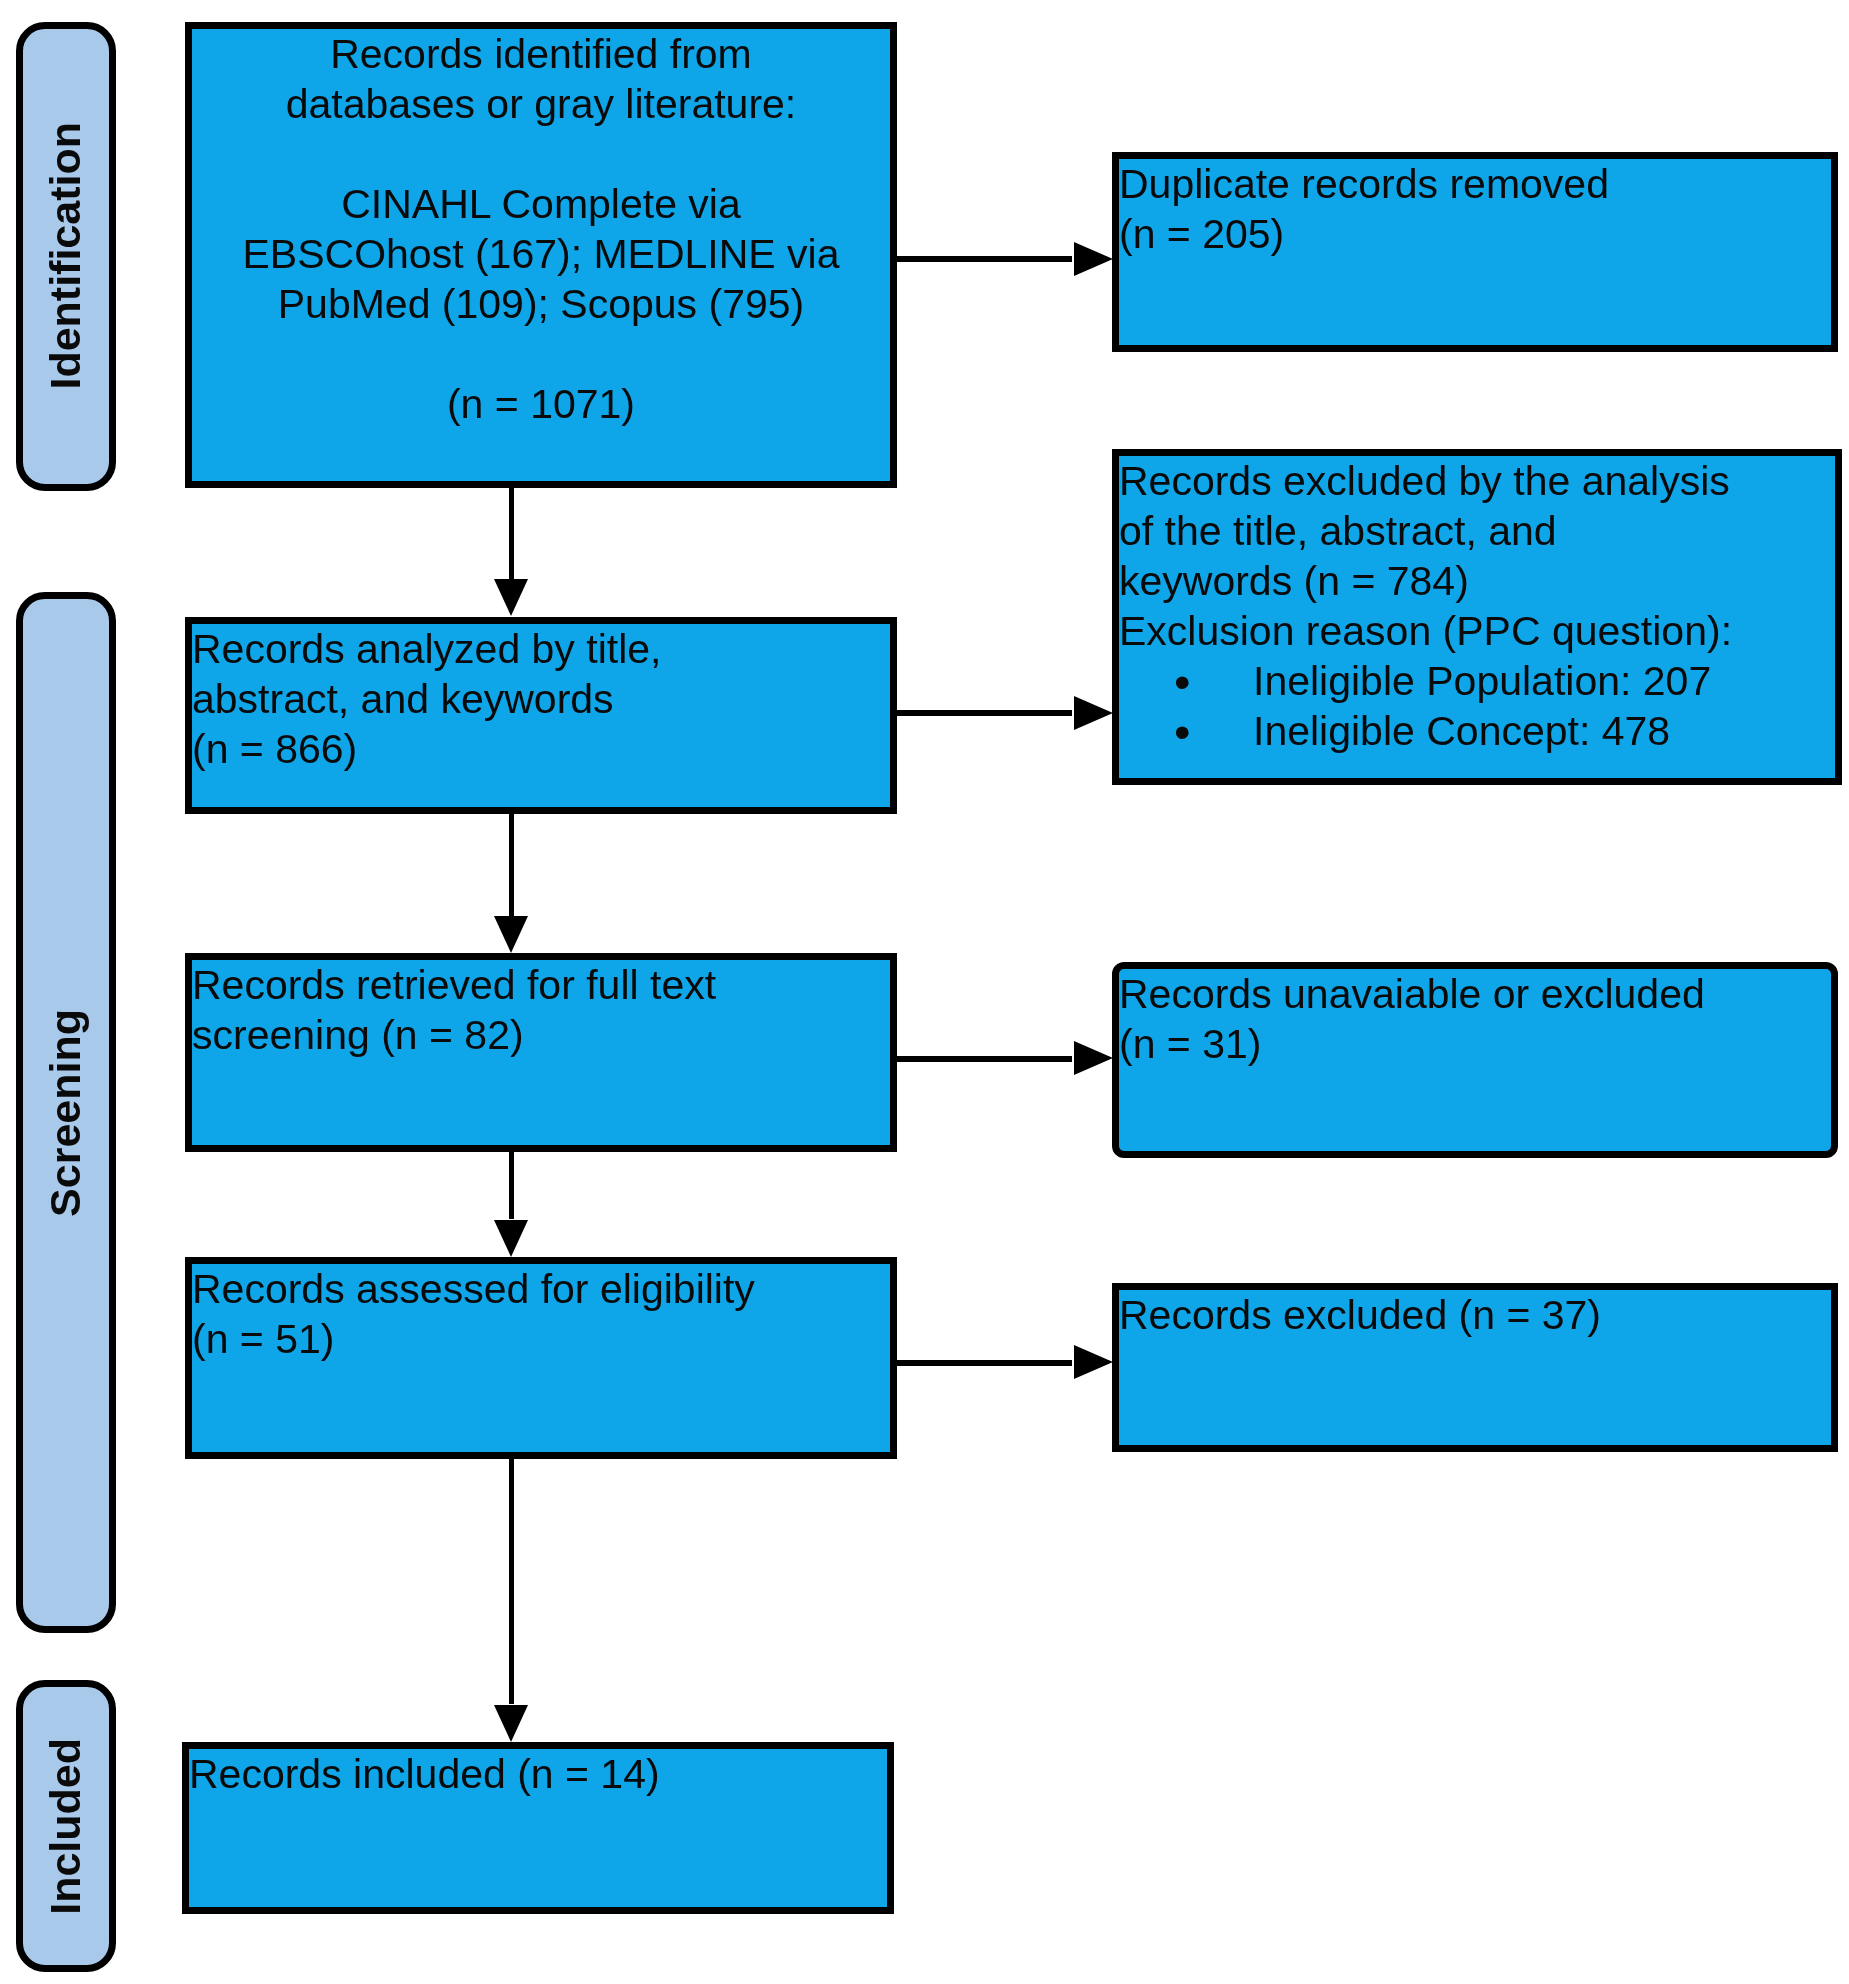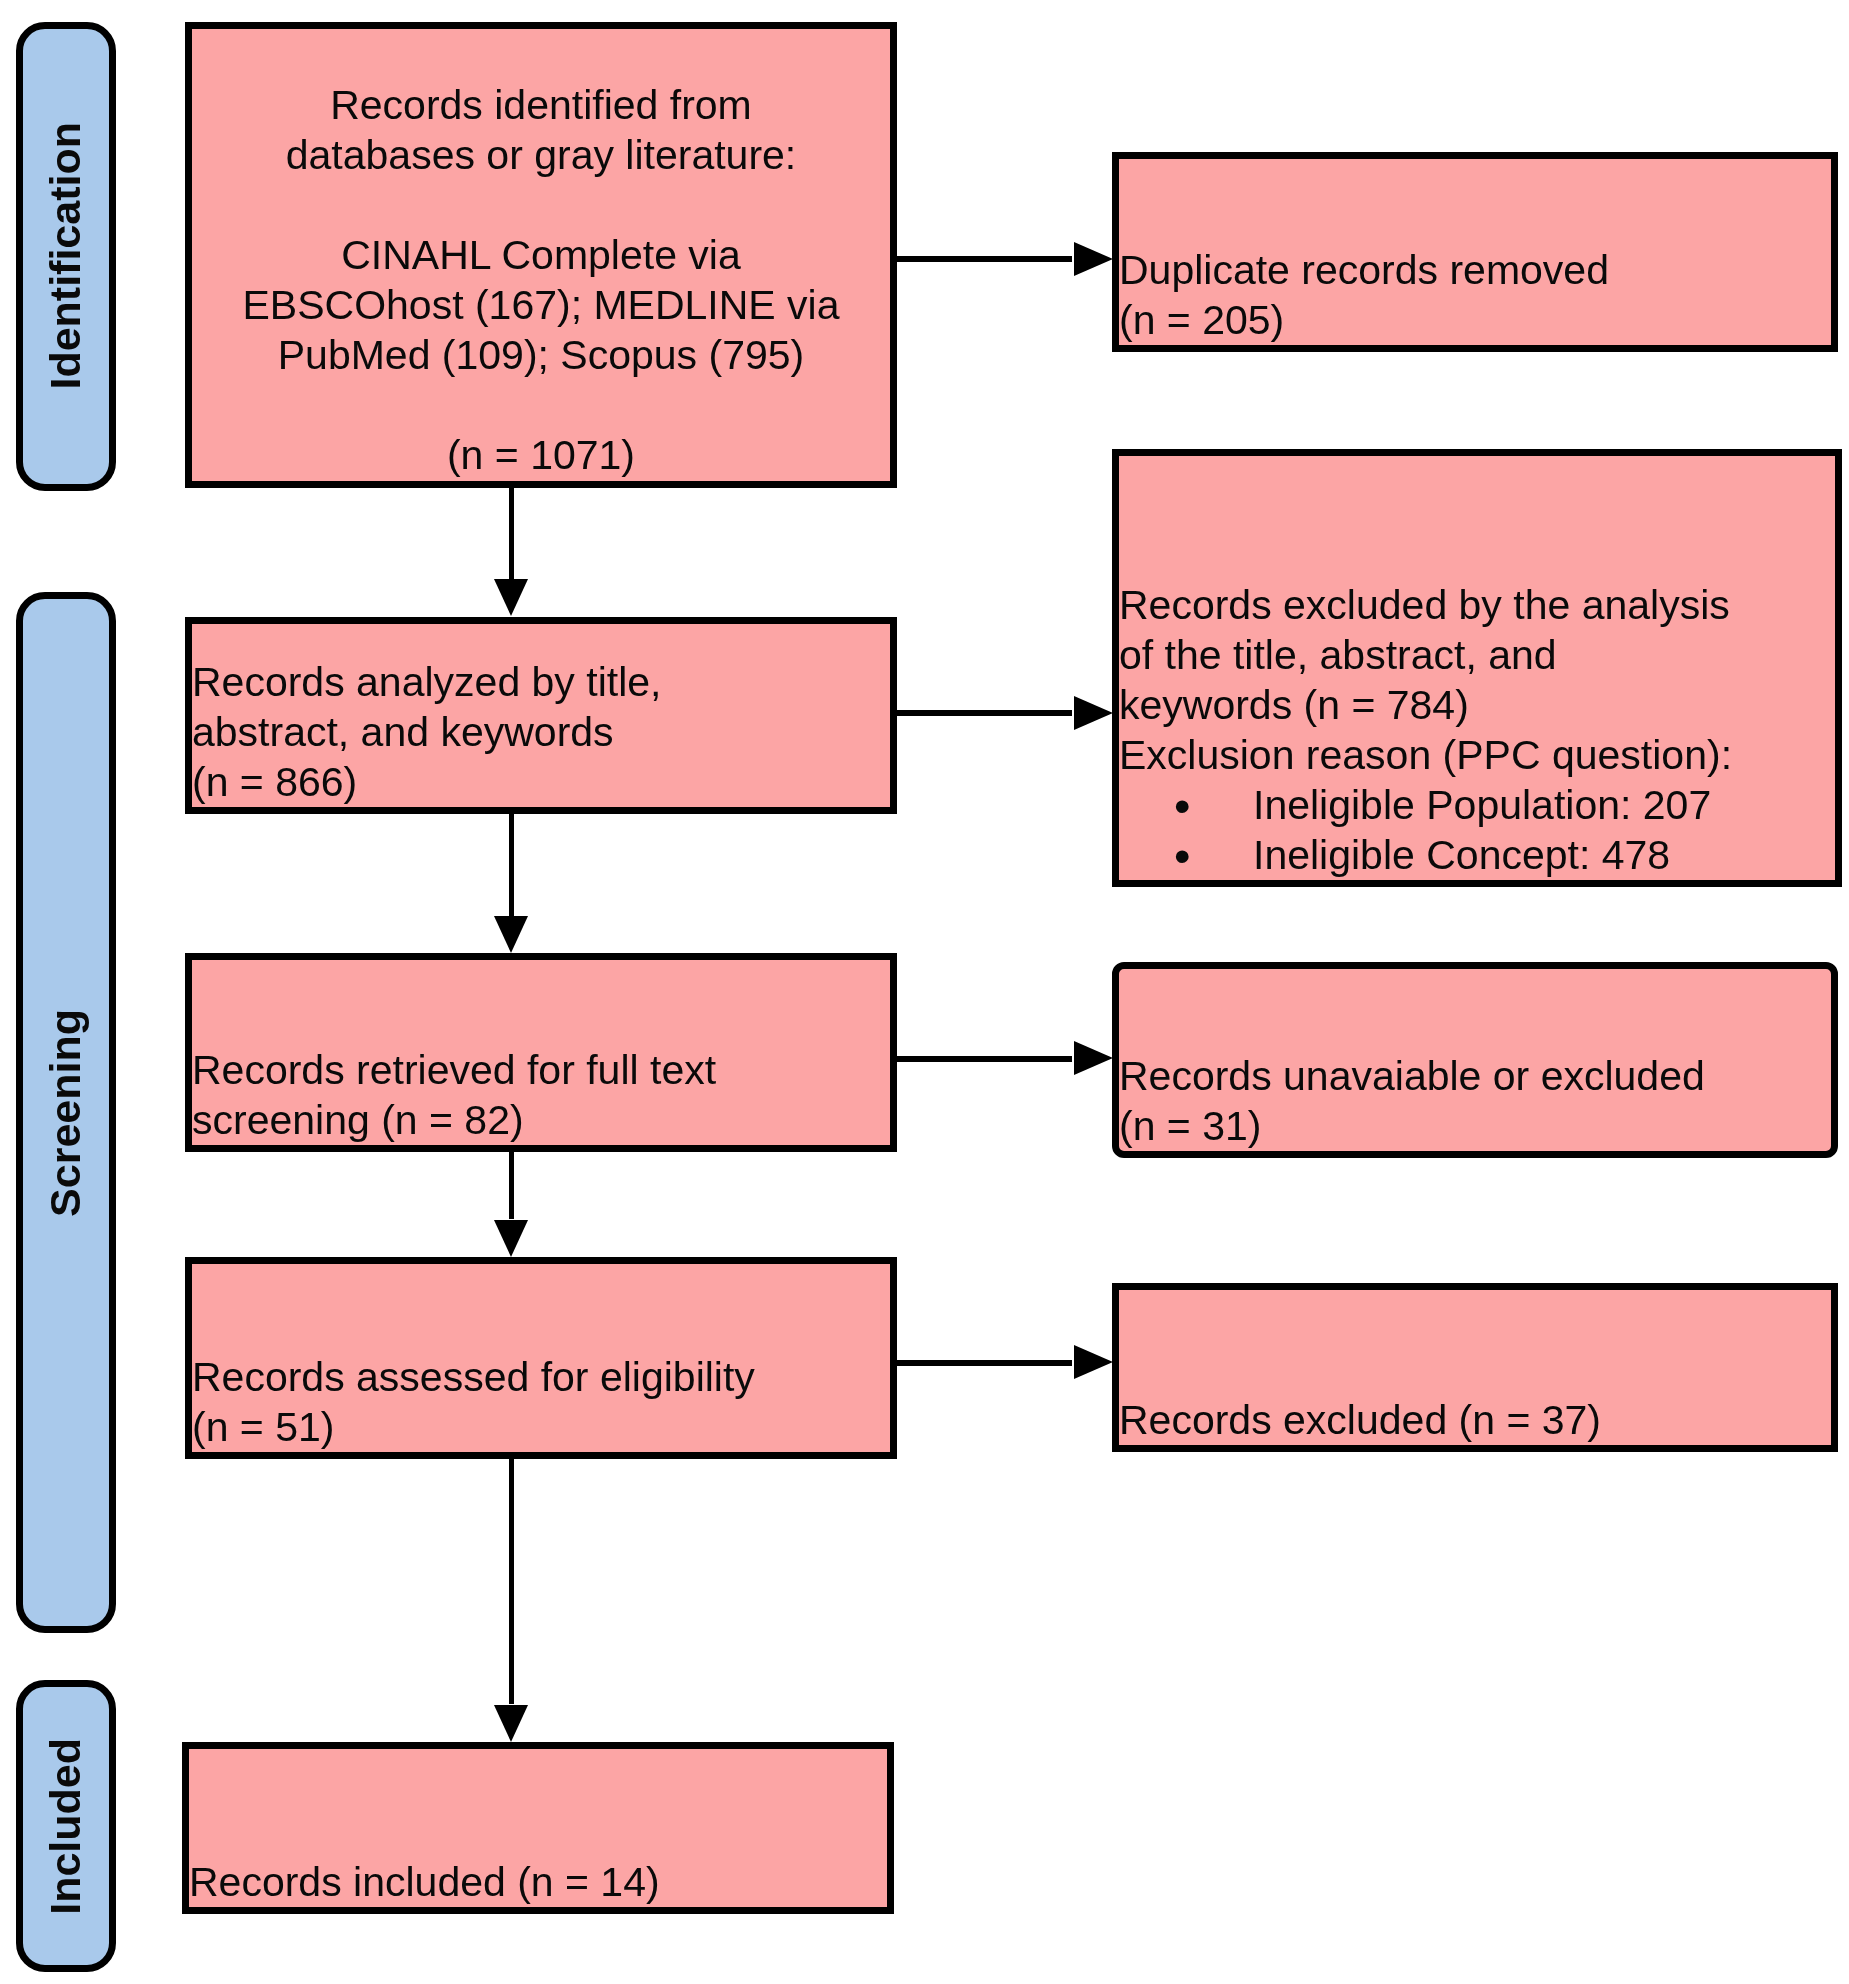--- a/index.html
+++ b/index.html
@@ -34,26 +34,26 @@
     writing-mode: vertical-rl;
     transform: rotate(180deg);
     font-size: 43px;
     font-weight: bold;
     white-space: nowrap;
   }
 
   
   .box {
     position: absolute;
-    background: #fca5a5;
+    background: #0ea5e9;
     border: 7.9px solid var(--border, #000);
     box-sizing: border-box;
     display: flex;
     flex-direction: column;
-    justify-content: flex-end;
+    justify-content: flex-start;
   }
   .txt {
     font-size: 41px;
     line-height: 1.22;
     white-space: pre-line;
   }
   .box.center-text { align-items: center; }
   .box.center-text .txt { text-align: center; padding: 0 21.5px; }
   .box.left-text { padding-right: 21.5px; }
 
@@ -147,21 +147,21 @@
 
   <div class="box left-text" style="left:182px; top:1742px; width:712px; height:172px;">
     <div class="txt">Records included (n = 14)</div>
   </div>
 
   <div class="box left-text" style="left:1112px; top:152px; width:726px; height:200px;">
     <div class="txt">Duplicate records removed
 (n = 205)</div>
   </div>
 
-  <div class="box left-text" style="left:1112px; top:449px; width:730px; height:438px;">
+  <div class="box left-text" style="left:1112px; top:449px; width:730px; height:336px;">
     <div class="txt">Records excluded by the analysis
 of the title, abstract, and
 keywords (n = 784)
 Exclusion reason (PPC question):</div>
     <ul class="reasons">
       <li><span>Ineligible Population: 207</span></li>
       <li><span>Ineligible Concept: 478</span></li>
     </ul>
   </div>
 

